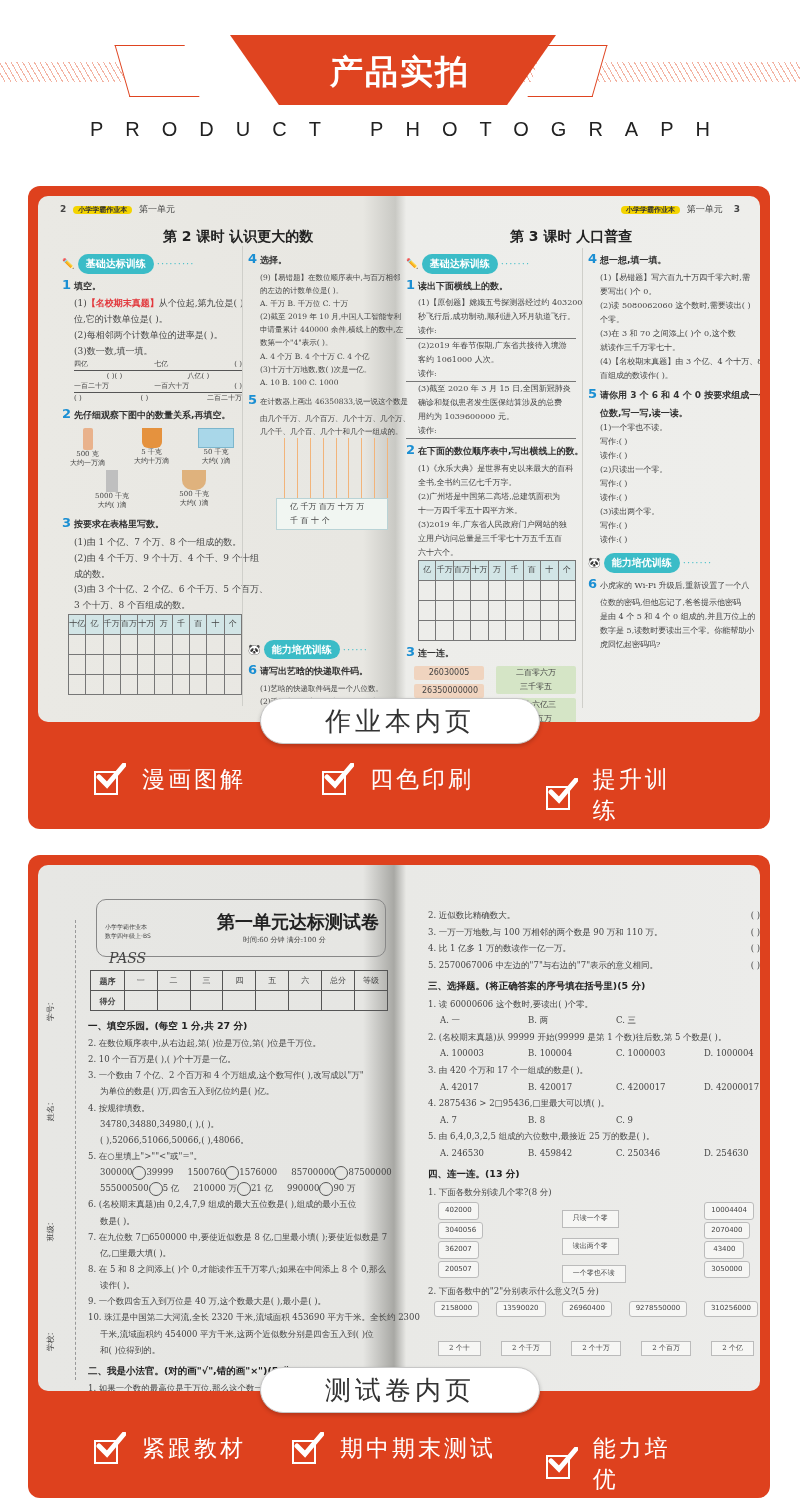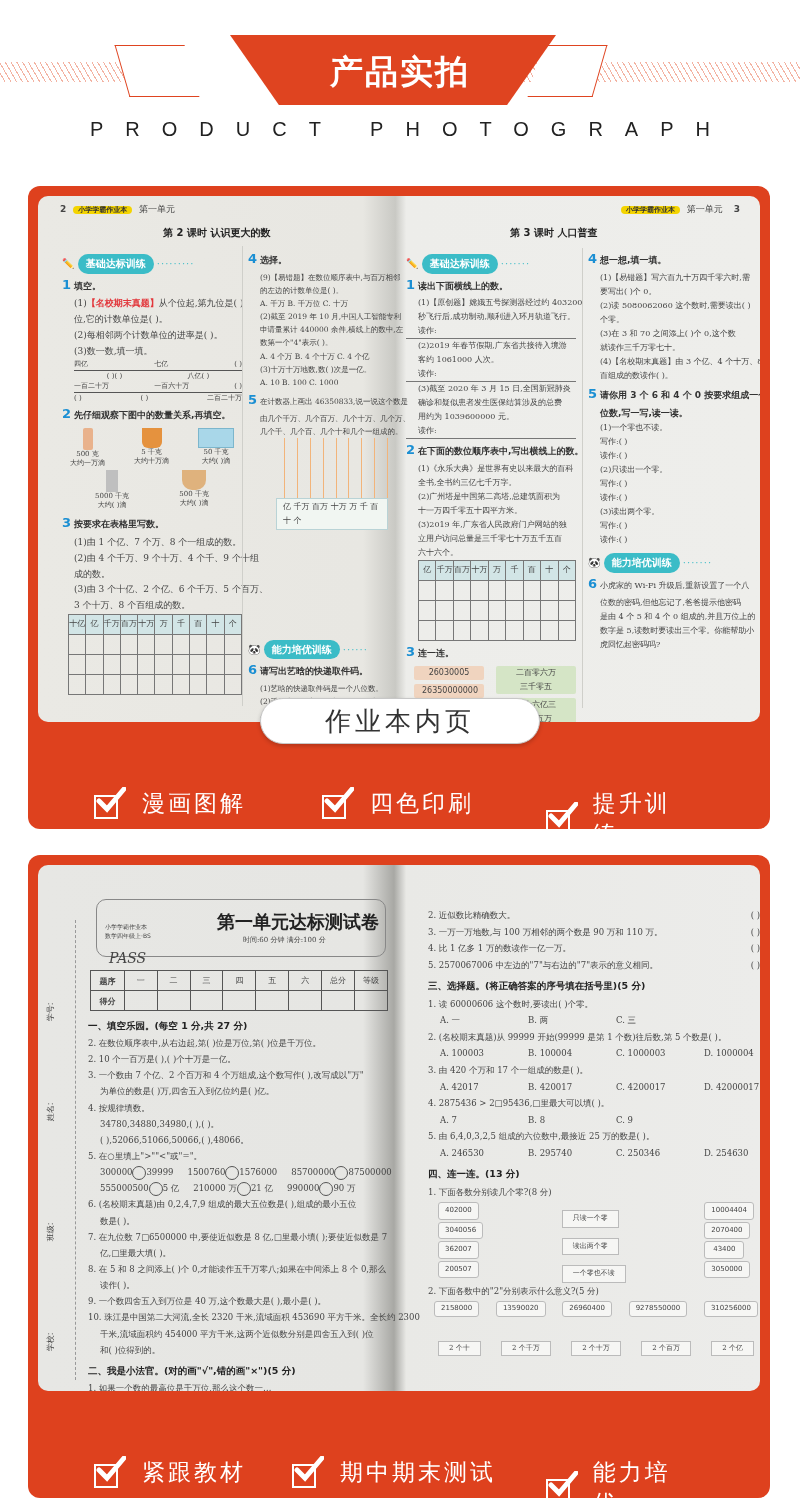--- a/index.html
+++ b/index.html
@@ -22,41 +22,41 @@
   .card { position: absolute; left: 28px; width: 742px; background: #de411e; border-radius: 12px; }
   .card1 { top: 186px; height: 643px; }
   .card2 { top: 855px; height: 643px; }
   .book { position: absolute; left: 10px; top: 10px; width: 722px; height: 526px; border-radius: 10px; overflow: hidden; background: linear-gradient(90deg, #eae9e4 0%, #e8e7e2 45%, #c9c9c4 49.5%, #ededea 51%, #eeeeeb 100%); }
   .page { position: absolute; top: 0; height: 100%; font-family: "DejaVu Serif", serif; color: #444; font-size: 9px; line-height: 1.75; }
   .page.left { left: 0; width: 350px; }
   .page.right { left: 360px; width: 362px; }
 
   .pghead { position: absolute; top: 6px; font-size: 9px; font-family: "DejaVu Sans", sans-serif; }
   .pill { background: #f4d400; border-radius: 8px; padding: 0 5px; font-size: 7px; color: #333; font-weight: bold; margin: 0 4px; }
-  .lesson-title { position: absolute; top: 28px; font-size: 10px; font-family: "DejaVu Sans", sans-serif; font-weight: bold; color: #222; }
+  .lesson-title { position: absolute; top: 28px; font-size: 14px; font-family: "DejaVu Sans", sans-serif; font-weight: bold; color: #222; }
   .badge { display: inline-block; background: #3bbcc7; color: #fff; font-family: "DejaVu Sans", sans-serif; font-weight: bold; font-size: 10px; padding: 1px 8px; border-radius: 10px; }
   .badge-row { position: absolute; font-size: 10px; }
   .dots { color: #3bbcc7; letter-spacing: 1px; }
   .qnum { color: #1b8fd3; font-family: "DejaVu Sans", sans-serif; font-size: 13px; font-weight: bold; margin-right: 3px; }
   .qtitle { font-family: "DejaVu Sans", sans-serif; font-weight: bold; font-size: 9px; color: #333; }
   .red { color: #e2363b; font-weight: bold; }
   .col { position: absolute; }
   .ln { white-space: nowrap; }
   .ind { padding-left: 12px; }
   .grid-table { border-collapse: collapse; font-size: 8px; font-family: "DejaVu Sans", sans-serif; }
   .grid-table td { border: 1px solid #777; width: 24px; height: 20px; text-align: center; line-height: 1.1; }
   .grid-table tr.hd td { background: #d2e5e6; }
   .box-o { display: inline-block; background: #f0d4bf; padding: 0 8px; border-radius: 2px; margin: 2px 0; font-family: "DejaVu Sans", sans-serif; font-size: 8px; width: 70px; text-align: center; }
   .box-g { display: inline-block; background: #d5e5c6; padding: 0 20px; border-radius: 2px; margin: 2px 0; font-size: 8px; width: 80px; text-align: center; }
-  .counter { display: inline-block; border: 1px solid #b9d3d6; background: #f1f6f2; padding: 1px 6px; font-size: 8px; }
+  .counter { display: inline-block; border: 1px solid #b9d3d6; background: #f1f6f2; padding: 1px 13px; font-size: 8px; }
   .rods { display: flex; gap: 12px; margin-left: 36px; height: 60px; }
   .rods span { width: 1px; background: #f2b47a; }
 
   .caption-pill { position: absolute; left: 232px; top: 512px; width: 280px; height: 46px; background: #fff; border-radius: 24px; border: 1px solid #c7c7c7; box-shadow: 0 2px 4px rgba(0,0,0,0.2); text-align: center; font-size: 26px; line-height: 44px; color: #333; letter-spacing: 4px; }
-  .features { position: absolute; left: 0; top: 602px; width: 664px; height: 40px; }
+  .features { position: absolute; left: 0; top: 578px; width: 664px; height: 40px; }
   .feature { position: absolute; top: 0; display: flex; align-items: center; color: #fff; font-size: 23px; letter-spacing: 3px; }
   .check-icon { width: 30px; height: 30px; margin-right: 18px; position: relative; }
   .check-icon .bx { position: absolute; left: 0; top: 6px; width: 24px; height: 24px; border: 2px solid #fff; }
   .check-icon svg { position: absolute; left: 2px; top: -2px; }
 
   
   .test-head { position: absolute; left: 58px; top: 34px; width: 290px; height: 58px; border: 1px solid #888; border-radius: 10px; }
   .pass-logo { position: absolute; left: 12px; top: 4px; font-family: "DejaVu Serif", serif; font-size: 14px; font-style: italic; color: #444; margin-top: 42px; }
   .pass-sub { position: absolute; left: 8px; top: 22px; font-size: 6px; line-height: 1.5; color: #444; font-family: "DejaVu Sans", sans-serif; }
   .test-title { position: absolute; left: 120px; top: 6px; font-size: 18px; font-weight: bold; color: #222; }
@@ -522,21 +522,21 @@
         <div class="section-h" style="margin-top:4px;">三、选择题。(将正确答案的序号填在括号里)(5 分)</div>
         <div class="ln">1. 读 60000606 这个数时,要读出(      )个零。</div>
         <div class="ln ind opt"><span>A. 一</span><span>B. 两</span><span>C. 三</span></div>
         <div class="ln">2. (名校期末真题)从 99999 开始(99999 是第 1 个数)往后数,第 5 个数是(      )。</div>
         <div class="ln ind opt"><span>A. 100003</span><span>B. 100004</span><span>C. 1000003</span><span>D. 1000004</span></div>
         <div class="ln">3. 由 420 个万和 17 个一组成的数是(      )。</div>
         <div class="ln ind opt"><span>A. 42017</span><span>B. 420017</span><span>C. 4200017</span><span>D. 42000017</span></div>
         <div class="ln">4. 2875436 &gt; 2□95436,□里最大可以填(      )。</div>
         <div class="ln ind opt"><span>A. 7</span><span>B. 8</span><span>C. 9</span></div>
         <div class="ln">5. 由 6,4,0,3,2,5 组成的六位数中,最接近 25 万的数是(      )。</div>
-        <div class="ln ind opt"><span>A. 246530</span><span>B. 295740</span><span>C. 250346</span><span>D. 254630</span></div>
+        <div class="ln ind opt"><span>A. 246530</span><span>B. 459842</span><span>C. 250346</span><span>D. 254630</span></div>
         <div class="section-h" style="margin-top:4px;">四、连一连。(13 分)</div>
         <div class="ln">1. 下面各数分别读几个零?(8 分)</div>
         <div style="display:flex; justify-content:space-between; padding:0 10px; line-height:2.2;">
           <div>
             <div><span class="nbox">402000</span></div>
             <div><span class="nbox">3040056</span></div>
             <div><span class="nbox">362007</span></div>
             <div><span class="nbox">200507</span></div>
           </div>
           <div style="padding-top:8px;">
@@ -563,20 +563,21 @@
           <span class="cbox">2 个十</span>
           <span class="cbox">2 个千万</span>
           <span class="cbox">2 个十万</span>
           <span class="cbox">2 个百万</span>
           <span class="cbox">2 个亿</span>
         </div>
       </div>
     </div>
   </div>
 
+  <div class="caption-pill" style="top:512px;">测试卷内页</div>
 
   <div class="features">
     <div class="feature" style="left:66px;">
       <span class="check-icon">
           <span class="bx"></span>
           <svg width="30" height="26" viewBox="0 0 30 26">
             <path d="M3 14 L11 22 L28 2" stroke="#fff" stroke-width="5" fill="none" stroke-linecap="round"></path>
           </svg>
         </span>
       <span>紧跟教材</span>

